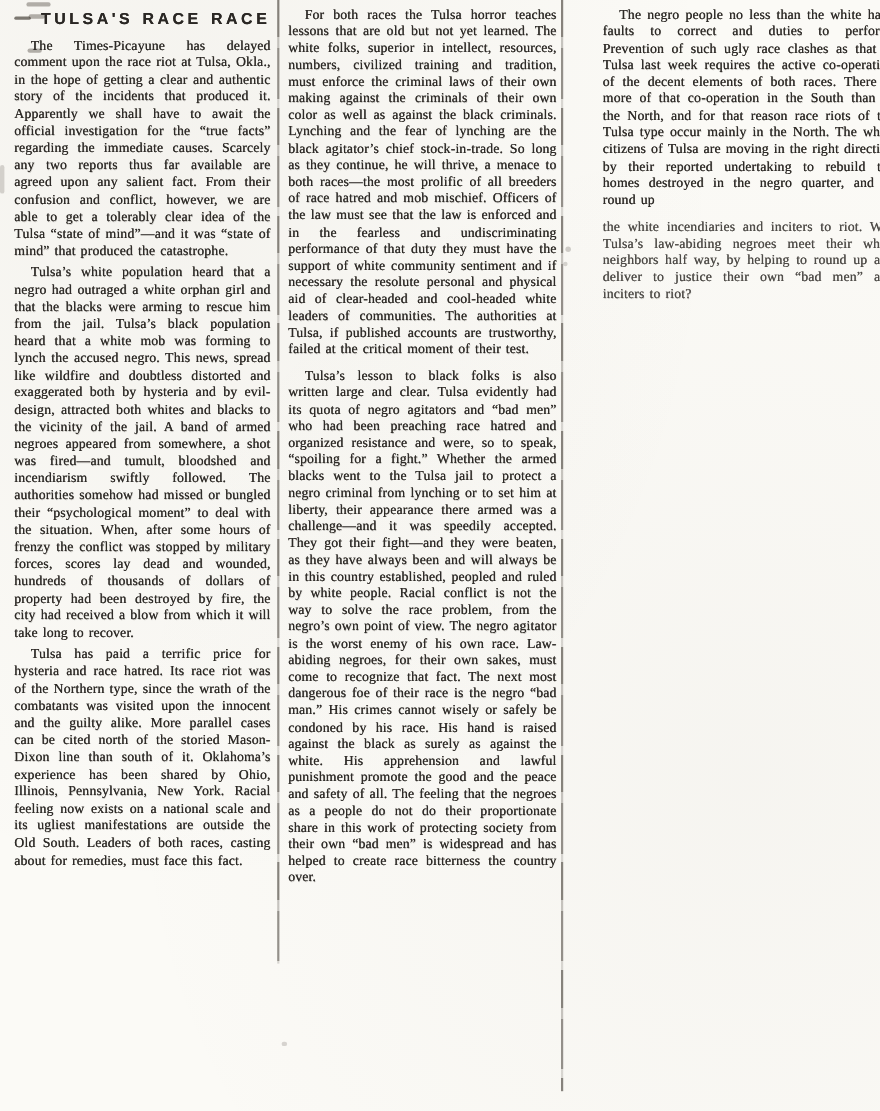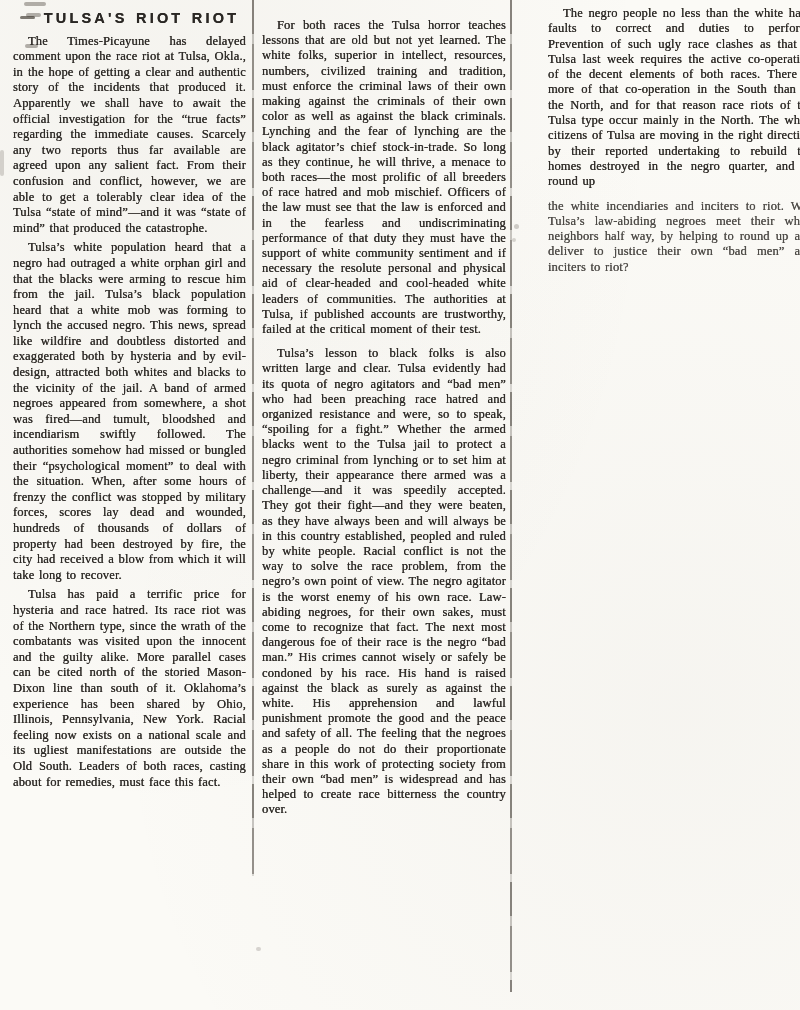--- a/index.html
+++ b/index.html
@@ -18,21 +18,21 @@
 
   .col{
     position:absolute; top:0;
     text-align:justify;
     font-size:12.5px;
     line-height:15.5px;
     letter-spacing:0.15px;
     word-spacing:1.2px;
   }
   .col-1{ left:13px;  width:233px; padding-top:5px; line-height:15.6px; }
-  .col-2{ left:262px; width:244px; padding-top:6px; line-height:15.2px;margin-top:12px; }
+  .col-2{ left:262px; width:244px; padding-top:6px; line-height:15.2px; }
   .col-3{ left:523px; width:265px; padding-top:6px; line-height:15.3px;margin-left:25px; }
 
   .para{
     text-indent:15px;
     margin-bottom:4px;
     text-shadow:0 0 0.55px rgba(44,40,34,0.85), 0.4px 0.4px 0.3px rgba(44,40,34,0.25);
   }
   .para-space{ margin-top:9px; }
   .no-indent{ text-indent:0; }
   .faded{ opacity:0.84; filter:blur(0.25px); }
@@ -96,21 +96,21 @@
   <span class="artifact a3"></span>
   <span class="artifact a4"></span>
   <span class="artifact a5"></span>
   <span class="artifact a6"></span>
   <span class="artifact a7"></span>
 
   <div class="rule rule-1"></div>
   <div class="rule rule-2"></div>
 
   <div class="col col-1">
-    <h1 class="headline"><span class="headline-dash"></span><span class="headline-text">TULSA'S RIOT RIOT</span></h1>
+    <h1 class="headline"><span class="headline-dash"></span><span class="headline-text">TULSA'S RACE RACE</span></h1>
     <p class="para">The Times-Picayune has delayed comment upon the race riot at Tulsa, Okla., in the hope of getting a clear and authentic story of the incidents that produced it. Apparently we shall have to await the official investigation for the “true facts” regarding the immediate causes. Scarcely any two reports thus far available are agreed upon any salient fact. From their confusion and conflict, however, we are able to get a tolerably clear idea of the Tulsa “state of mind”—and it was “state of mind” that produced the catastrophe.</p>
     <p class="para">Tulsa’s white population heard that a negro had outraged a white orphan girl and that the blacks were arming to rescue him from the jail. Tulsa’s black population heard that a white mob was forming to lynch the accused negro. This news, spread like wildfire and doubtless distorted and exaggerated both by hysteria and by evil-design, attracted both whites and blacks to the vicinity of the jail. A band of armed negroes appeared from somewhere, a shot was fired—and tumult, bloodshed and incendiarism swiftly followed. The authorities somehow had missed or bungled their “psychological moment” to deal with the situation. When, after some hours of frenzy the conflict was stopped by military forces, scores lay dead and wounded, hundreds of thousands of dollars of property had been destroyed by fire, the city had received a blow from which it will take long to recover.</p>
     <p class="para">Tulsa has paid a terrific price for hysteria and race hatred. Its race riot was of the Northern type, since the wrath of the combatants was visited upon the innocent and the guilty alike. More parallel cases can be cited north of the storied Mason-Dixon line than south of it. Oklahoma’s experience has been shared by Ohio, Illinois, Pennsylvania, New York. Racial feeling now exists on a national scale and its ugliest manifestations are outside the Old South. Leaders of both races, casting about for remedies, must face this fact.</p>
   </div>
 
   <div class="col col-2">
     <p class="para">For both races the Tulsa horror teaches lessons that are old but not yet learned. The white folks, superior in intellect, resources, numbers, civilized training and tradition, must enforce the criminal laws of their own making against the criminals of their own color as well as against the black criminals. Lynching and the fear of lynching are the black agitator’s chief stock-in-trade. So long as they continue, he will thrive, a menace to both races—the most prolific of all breeders of race hatred and mob mischief. Officers of the law must see that the law is enforced and in the fearless and undiscriminating performance of that duty they must have the support of white community sentiment and if necessary the resolute personal and physical aid of clear-headed and cool-headed white leaders of communities. The authorities at Tulsa, if published accounts are trustworthy, failed at the critical moment of their test.</p>
     <p class="para para-space">Tulsa’s lesson to black folks is also written large and clear. Tulsa evidently had its quota of negro agitators and “bad men” who had been preaching race hatred and organized resistance and were, so to speak, “spoiling for a fight.” Whether the armed blacks went to the Tulsa jail to protect a negro criminal from lynching or to set him at liberty, their appearance there armed was a challenge—and it was speedily accepted. They got their fight—and they were beaten, as they have always been and will always be in this country established, peopled and ruled by white people. Racial conflict is not the way to solve the race problem, from the negro’s own point of view. The negro agitator is the worst enemy of his own race. Law-abiding negroes, for their own sakes, must come to recognize that fact. The next most dangerous foe of their race is the negro “bad man.” His crimes cannot wisely or safely be condoned by his race. His hand is raised against the black as surely as against the white. His apprehension and lawful punishment promote the good and the peace and safety of all. The feeling that the negroes as a people do not do their proportionate share in this work of protecting society from their own “bad men” is widespread and has helped to create race bitterness the country over.</p>
   </div>
 

